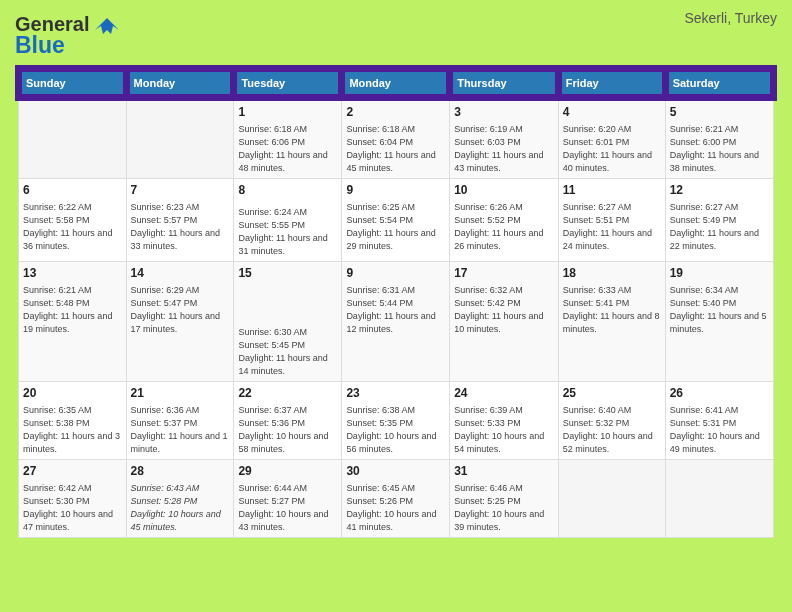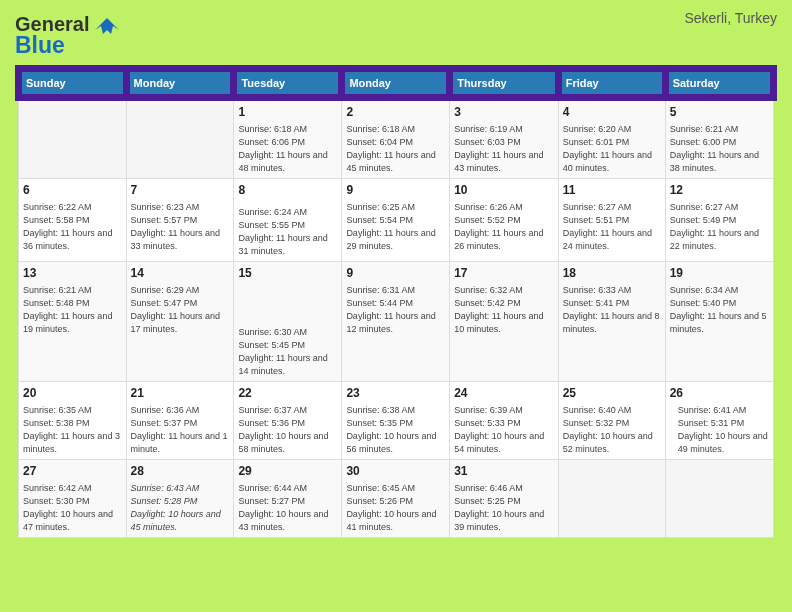--- a/index.html
+++ b/index.html
@@ -276,21 +276,21 @@
 Daylight: 10 hours and 54 minutes.</div>
           </td>
           <td>
             <div class="day-number">25</div>
             <div class="day-info" style="white-space: pre-line;">Sunrise: 6:40 AM
 Sunset: 5:32 PM
 Daylight: 10 hours and 52 minutes.</div>
           </td>
           <td>
             <div class="day-number">26</div>
-            <div class="day-info" style="white-space: pre-line; margin-left: 8px;">Sunrise: 6:41 AM
+            <div class="day-info" style="white-space: pre-line;">Sunrise: 6:41 AM
 Sunset: 5:31 PM
 Daylight: 10 hours and 49 minutes.</div>
           </td>
         </tr>
         <tr>
           <td>
             <div class="day-number">27</div>
             <div class="day-info" style="white-space: pre-line;">Sunrise: 6:42 AM
 Sunset: 5:30 PM
 Daylight: 10 hours and 47 minutes.</div>

